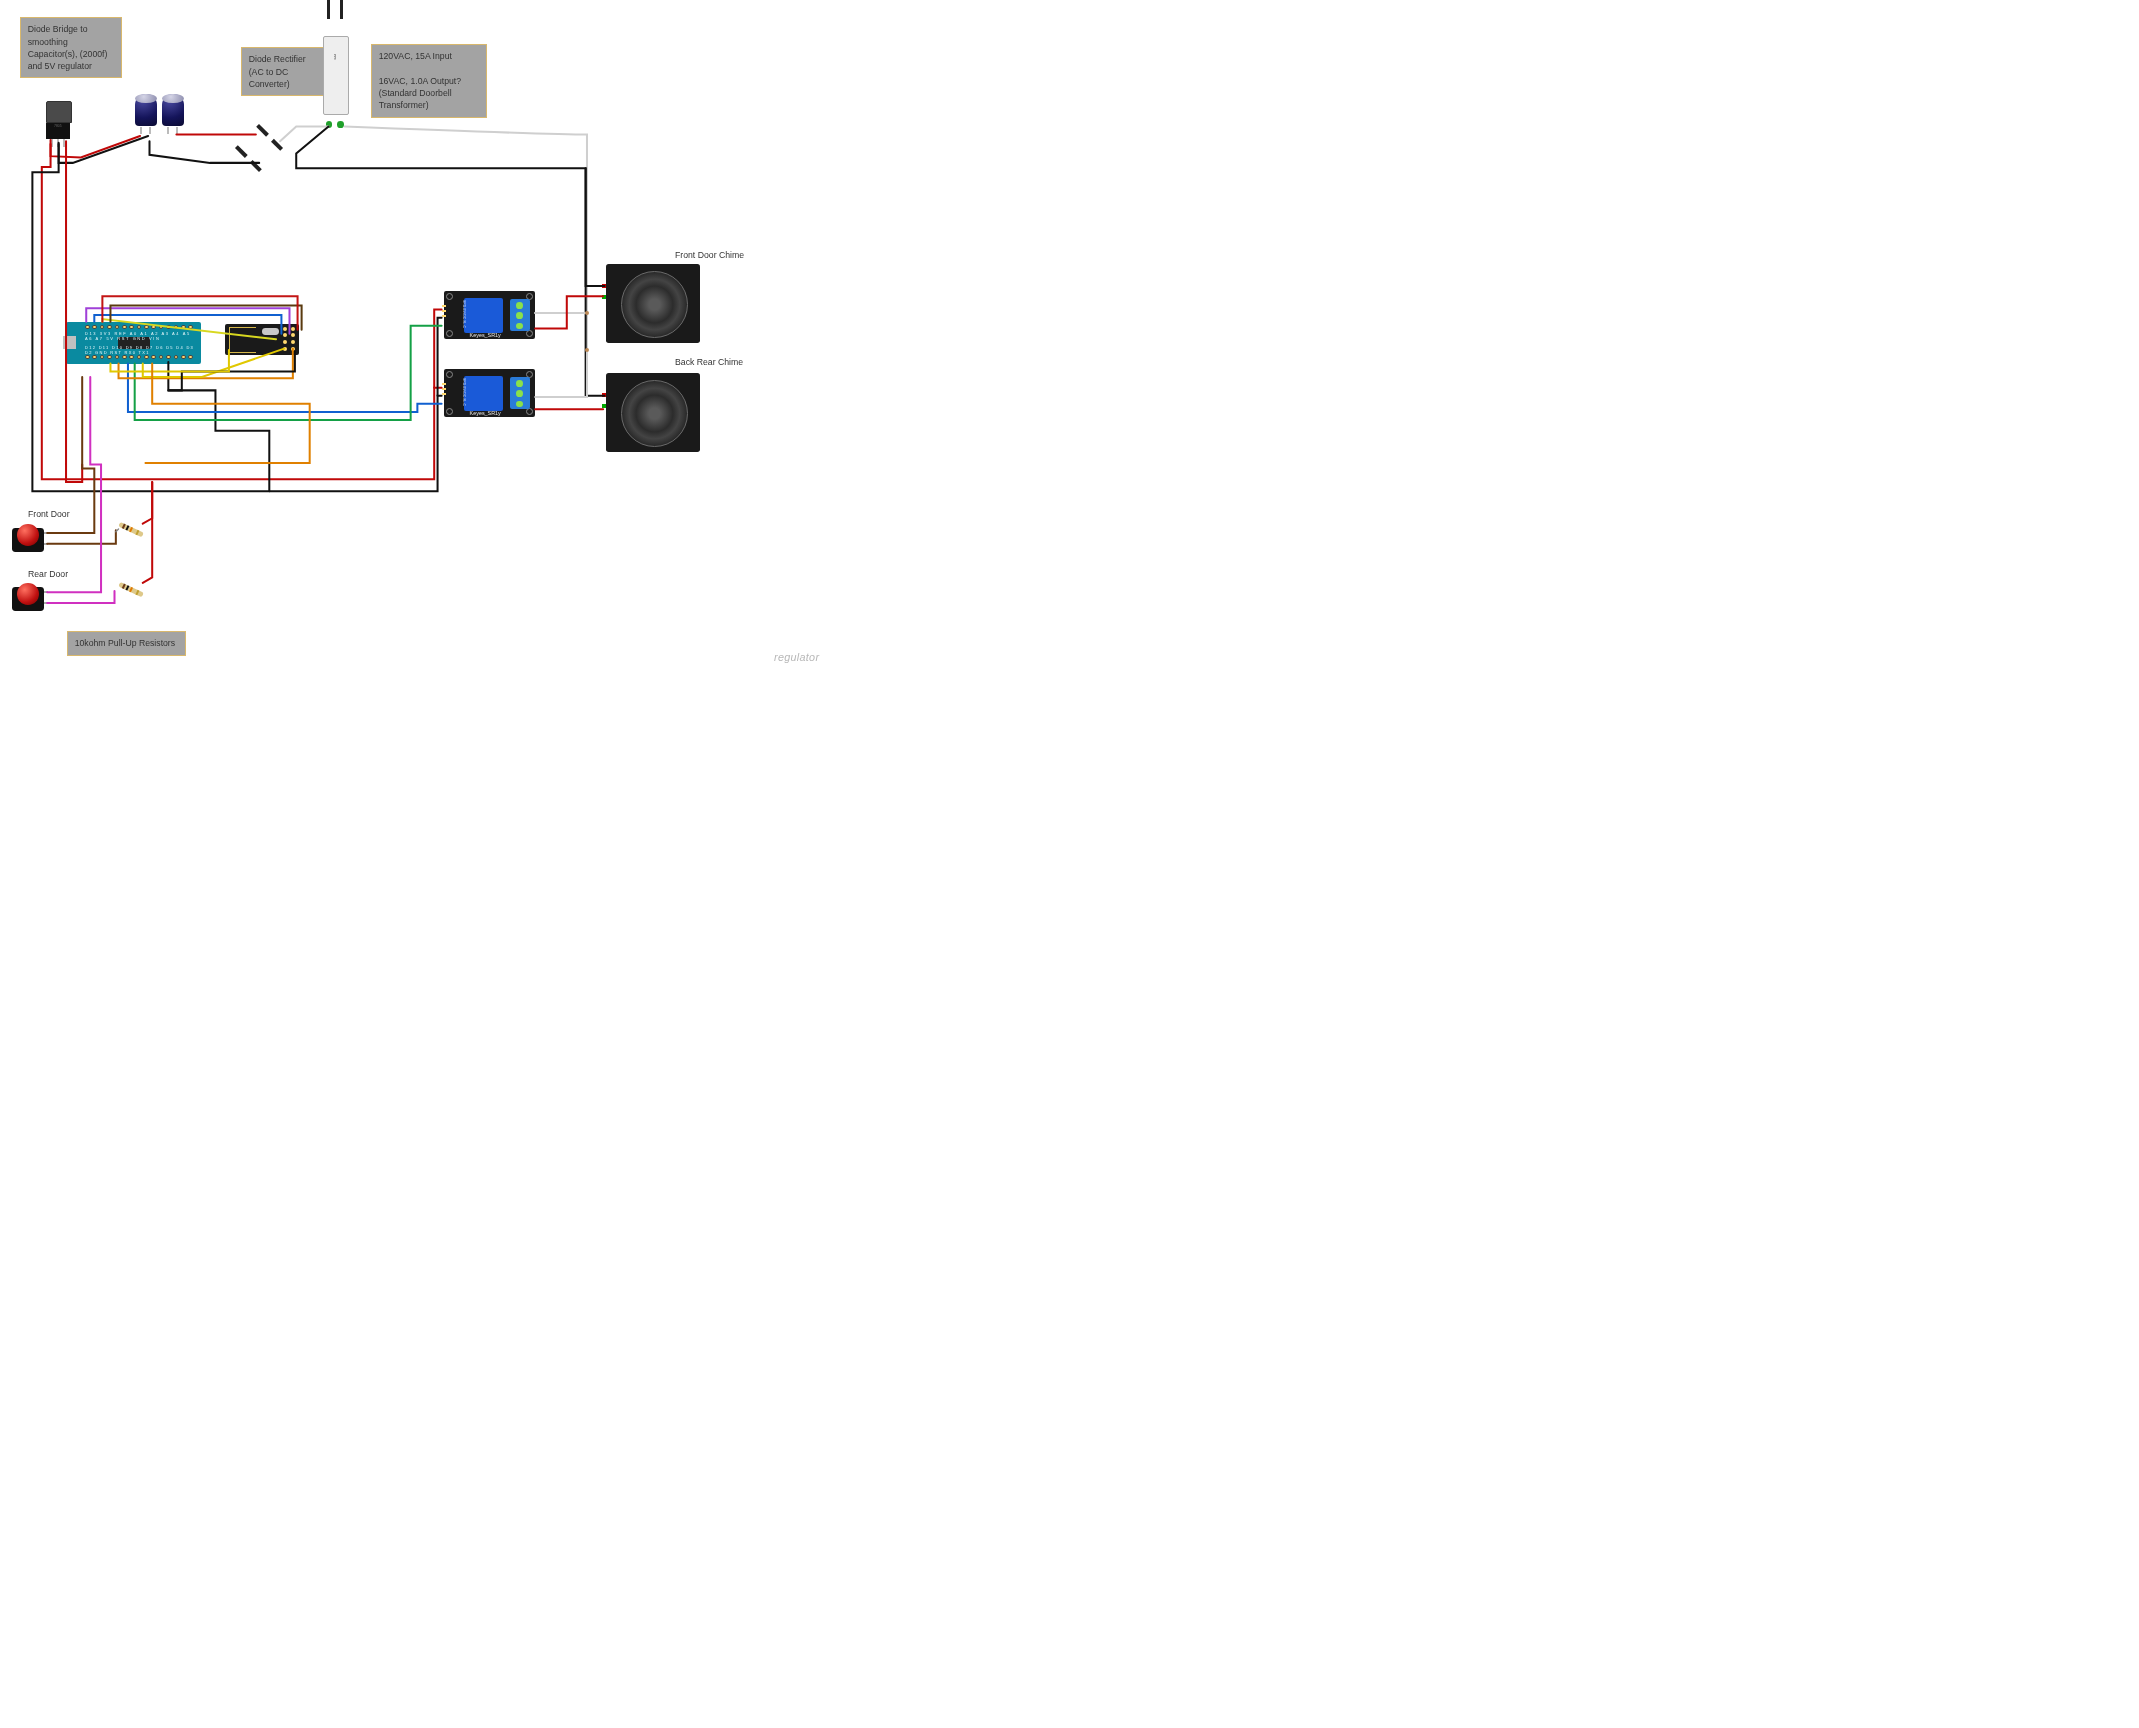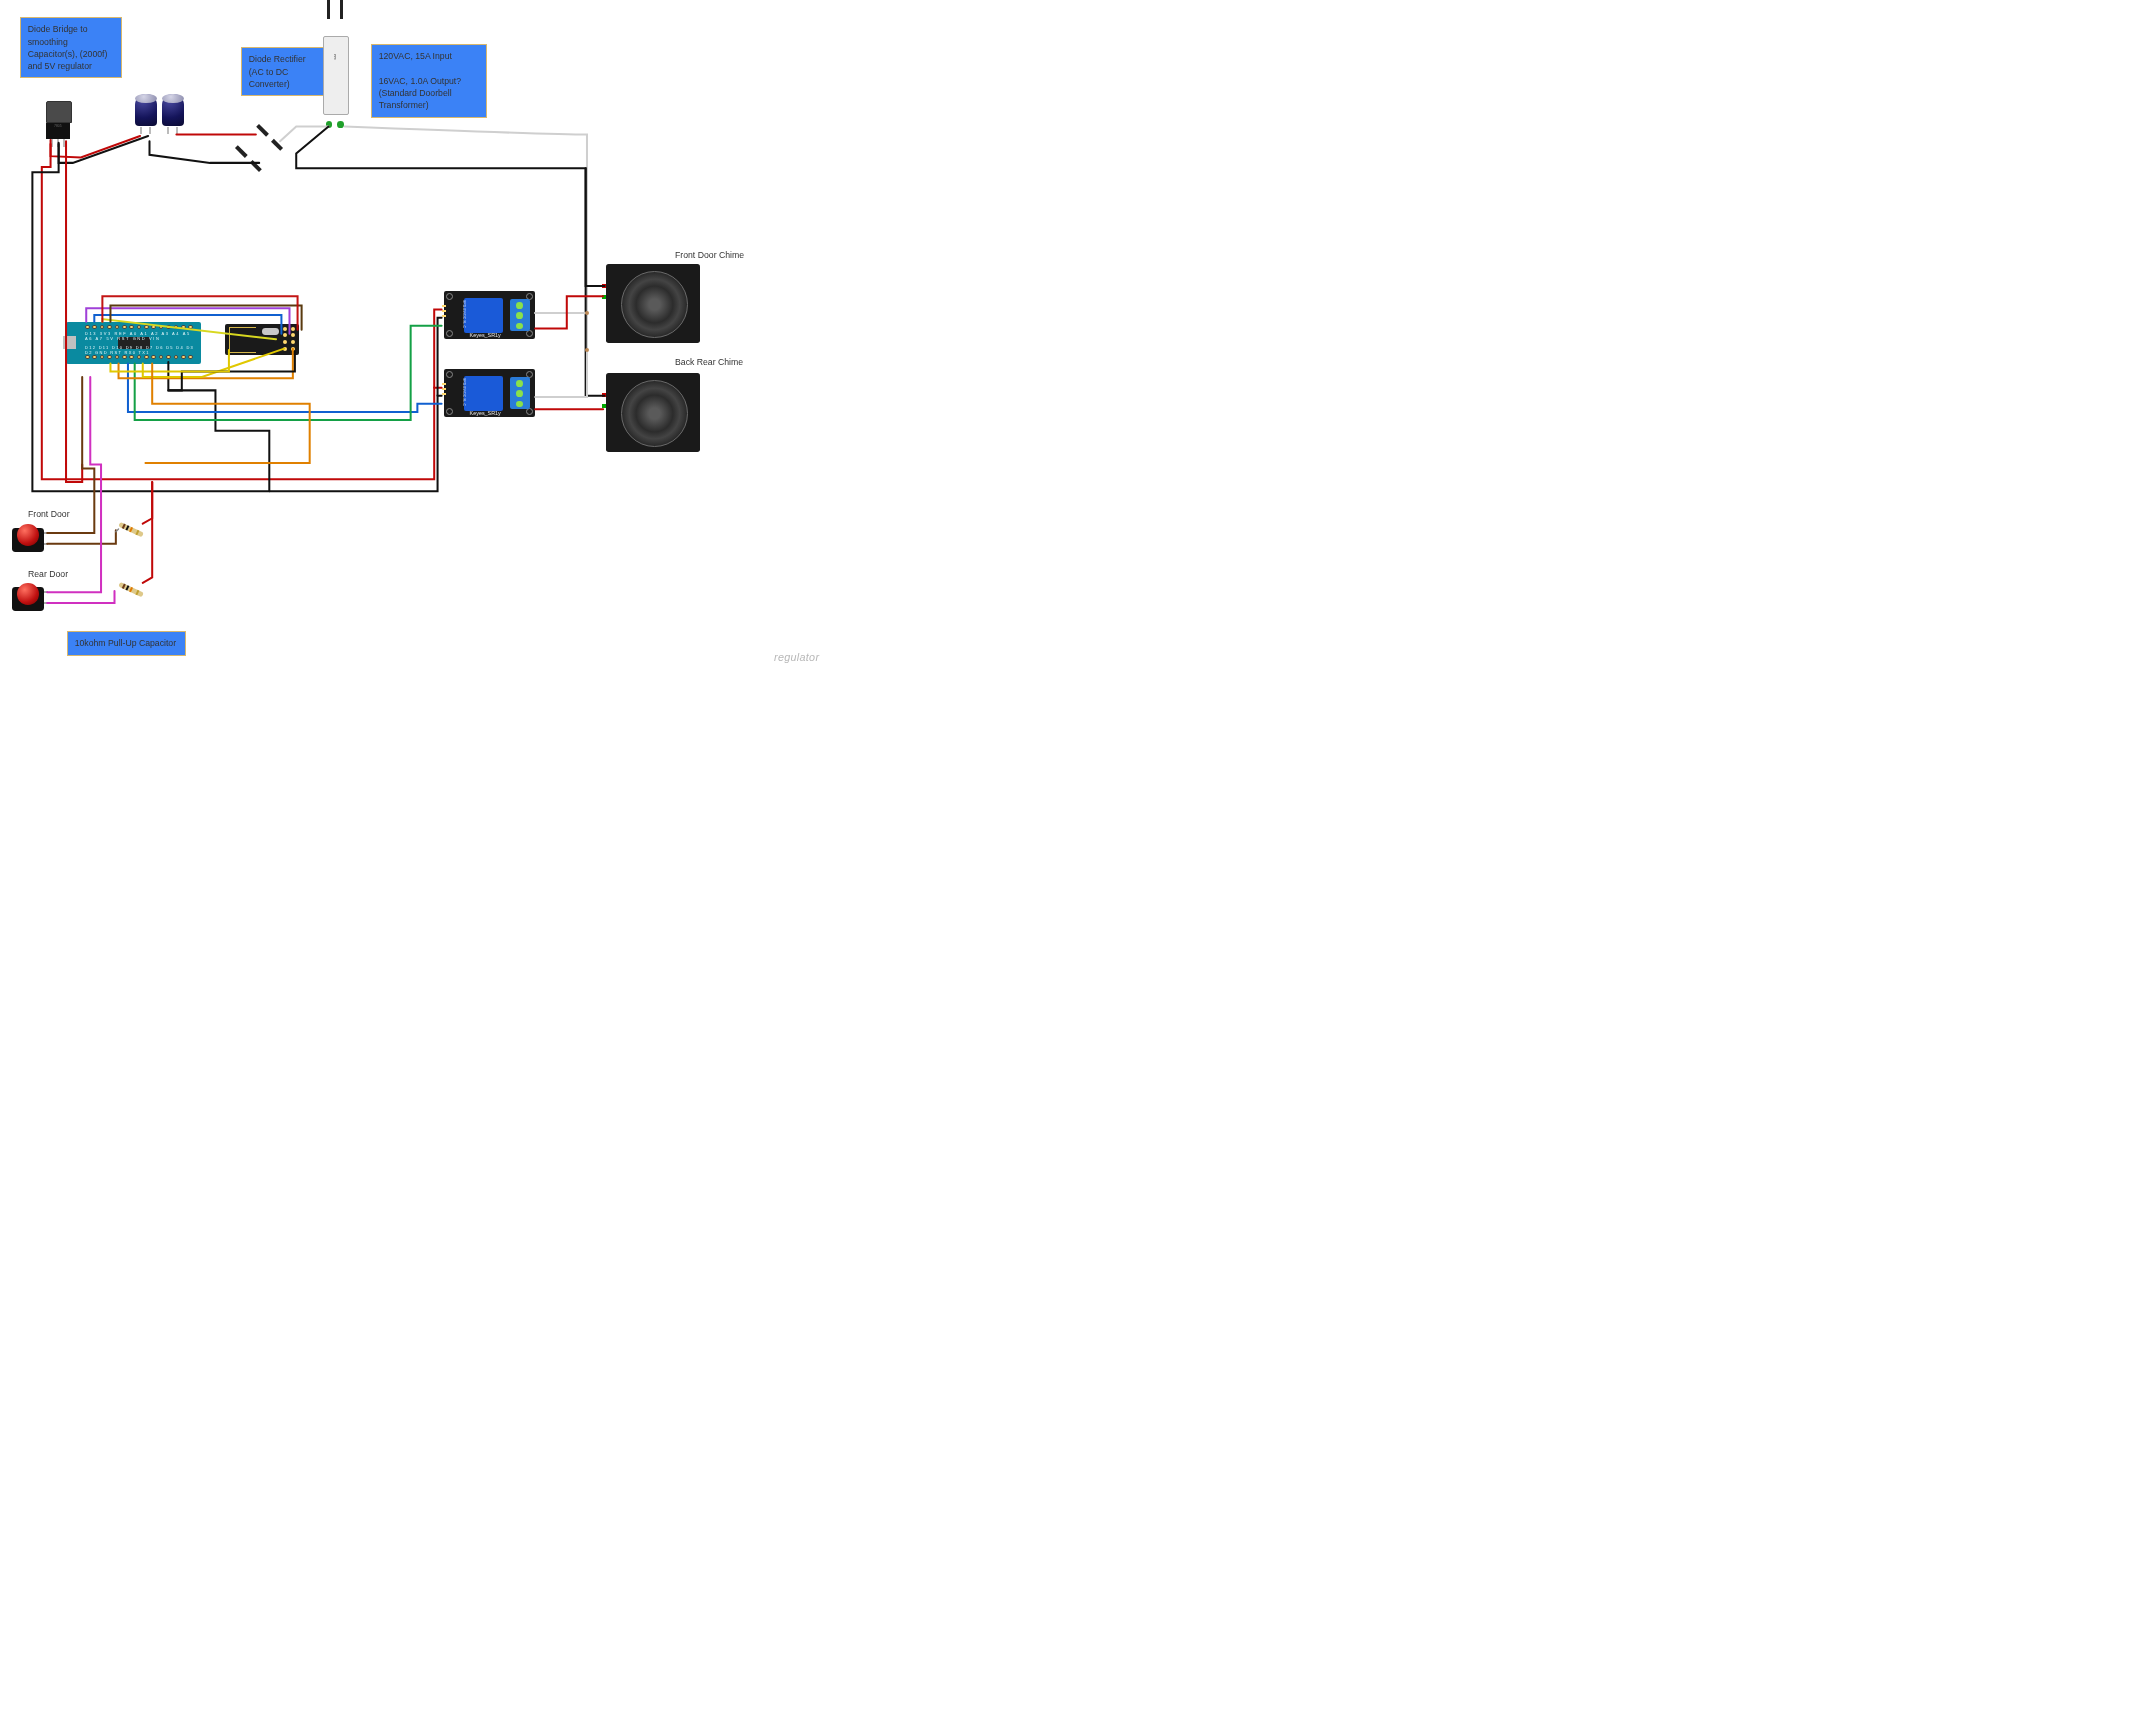--- a/index.html
+++ b/index.html
@@ -1,17 +1,17 @@
 <!DOCTYPE html>
 <html style="font-size:10.8px"><head>
 <meta charset="utf-8">
 <style>
 body{margin:0;background:#fff;font-family:Arial,sans-serif;font-size:8.7px;color:#333}
 .canvas{position:relative;width:826px;height:667px}
-.note{position:absolute;background:#3b82f6;border:0.7px solid #d9b86c;padding:5.4px 6.7px;line-height:1.4;white-space:pre-line}
+.note{position:absolute;background:#a3a3a3;border:0.7px solid #d9b86c;padding:5.4px 6.7px;line-height:1.4;white-space:pre-line}
 .label{position:absolute}
 
 .vreg{position:absolute;width:23.6px;height:40px}
 .vreg .tab{width:23.6px;height:20px;background:#4a4a4a;border-radius:2px 2px 0 0;border:0.7px solid #333}
 .vreg .body{width:23.6px;height:15px;background:#111;font-size:3.4px;color:#666;padding-top:1.3px;text-align:center}
 .vreg .pin{width:2px;height:8px;background:#bbb;display:inline-block;margin:0 2px}
 
 .cap{position:absolute;width:21.5px;height:40px}
 .cap .can{width:21.5px;height:32px;background:radial-gradient(circle at 35% 20%,#4a4aa0,#14145a 60%,#0a0a30);border-radius:10.8px 10.8px 4px 4px}
 .cap .top{position:absolute;top:0;left:0;width:21.5px;height:9.4px;background:radial-gradient(circle at 40% 30%,#d4d4e6,#8a8aac);border-radius:50%}
@@ -73,21 +73,21 @@
 Capacitor(s), (2000f)
 and 5V regulator</div>
 <div class="note" style="left:241px;top:47px;width:73px">Diode Rectifier
 (AC to DC
 Converter)</div>
 <div class="note" style="left:371px;top:44px;width:101px">120VAC, 15A Input
 
 16VAC, 1.0A Output?
 (Standard Doorbell
 Transformer)</div>
-<div class="note" style="left:67px;top:631px;width:104px">10kohm Pull-Up Capacitor</div>
+<div class="note" style="left:67px;top:631px;width:104px">10kohm Pull-Up Resistors</div>
 
 <div class="label" style="left:675px;top:250px">Front Door Chime</div>
 <div class="label" style="left:675px;top:357px">Back Rear Chime</div>
 <div class="label" style="left:28px;top:509px">Front Door</div>
 <div class="label" style="left:28px;top:569px">Rear Door</div>
 
 <div class="vreg" style="left:46px;top:101px">
   <div class="tab"></div>
       <div class="body">7805</div>
   <div style="text-align:center"><span class="pin"></span><span class="pin"></span><span class="pin"></span></div>

